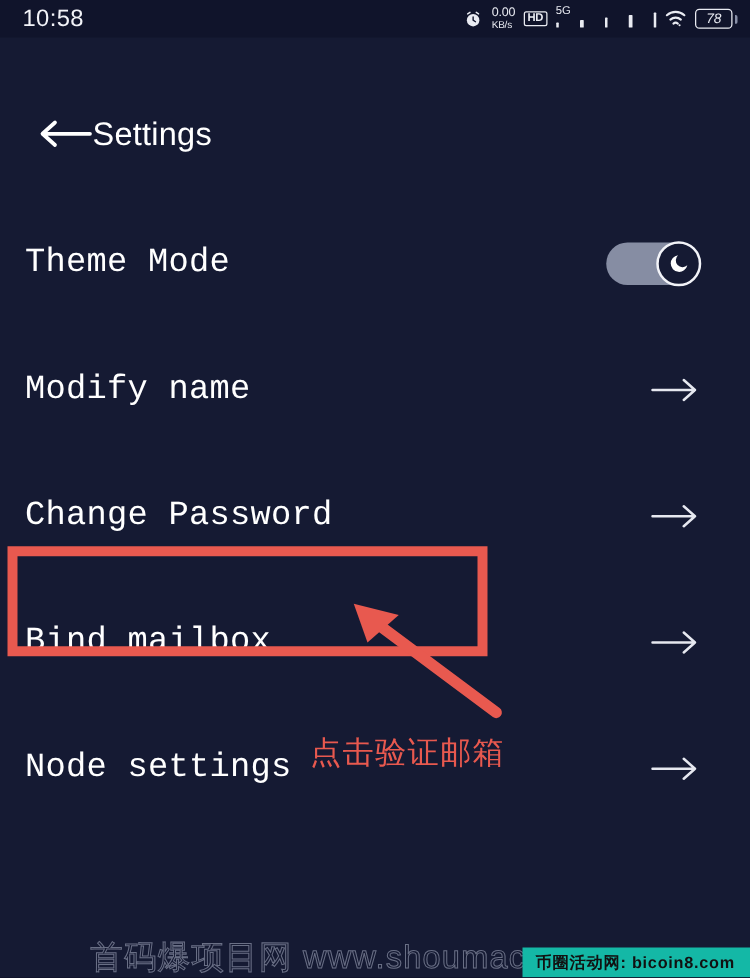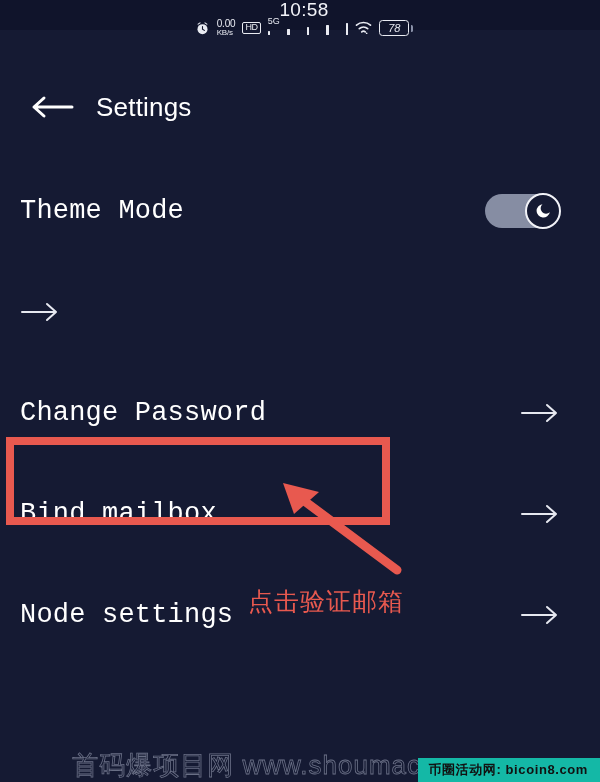--- a/index.html
+++ b/index.html
@@ -24,21 +24,20 @@
   #status-bar {
     position: absolute;
     top: 0; left: 0;
     width: 600px;
     height: 30px;
     background: #10142b;
     display: flex;
     align-items: center;
     justify-content: space-between;
     padding: 0 10px 0 18px;
-    flex-direction: column;
   }
   #status-time {
     color: #f2f3f8;
     font-size: 19px;
     letter-spacing: 0.3px;
     line-height: 1;
   }
   #status-icons {
     display: flex;
     align-items: center;
@@ -52,21 +51,21 @@
     line-height: 1;
     color: #e9ebf2;
   }
   .netspeed .rate { font-size: 10px; letter-spacing: -0.2px; }
   .netspeed .unit { font-size: 8px; letter-spacing: -0.2px; }
   .hd-badge {
     border: 1.4px solid #e9ebf2;
     border-radius: 2px;
     color: #e9ebf2;
     font-size: 9px;
-    font-weight: normal;
+    font-weight: bold;
     padding: 0.5px 2px;
     line-height: 1.05;
     letter-spacing: -0.3px;
   }
   .signal-wrap {
     display: flex;
     align-items: flex-end;
     gap: 17px;
     position: relative;
     padding-top: 2px;
@@ -115,21 +114,20 @@
 
   
   #app-bar {
     position: absolute;
     top: 82px; left: 0;
     width: 600px;
     height: 50px;
     display: flex;
     align-items: center;
     padding-left: 30px;
-    gap: 22px;
   }
   #back-arrow { width: 44px; height: 28px; }
   #page-title {
     color: #ffffff;
     font-size: 26px;
     letter-spacing: 0.2px;
   }
 
   
   #settings-list {
@@ -304,20 +302,21 @@
       <span class="toggle">
         <span class="toggle-knob">
           <svg class="moon" viewBox="0 0 24 24">
             <path d="M21 14.5 A9.5 9.5 0 1 1 10.5 3 A7.6 7.6 0 0 0 21 14.5 Z" fill="#ffffff"></path>
           </svg>
         </span>
       </span>
     </div>
 
     <div class="row">
+      <span class="row-label">Modify name</span>
       <span class="row-arrow">
         <svg width="40" height="24" viewBox="0 0 40 24">
           <path d="M2 12 L36 12 M27 4 L36 12 L27 20" stroke="#e6e8f0" stroke-width="2" fill="none" stroke-linecap="round" stroke-linejoin="round"></path>
         </svg>
       </span>
     </div>
 
     <div class="row">
       <span class="row-label">Change Password</span>
       <span class="row-arrow">

